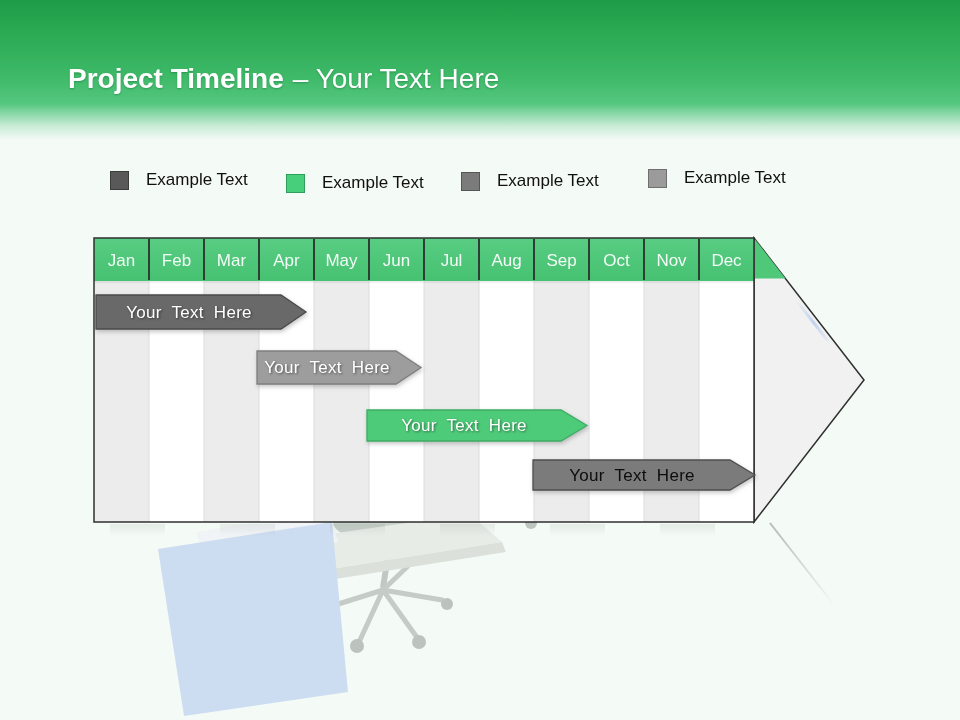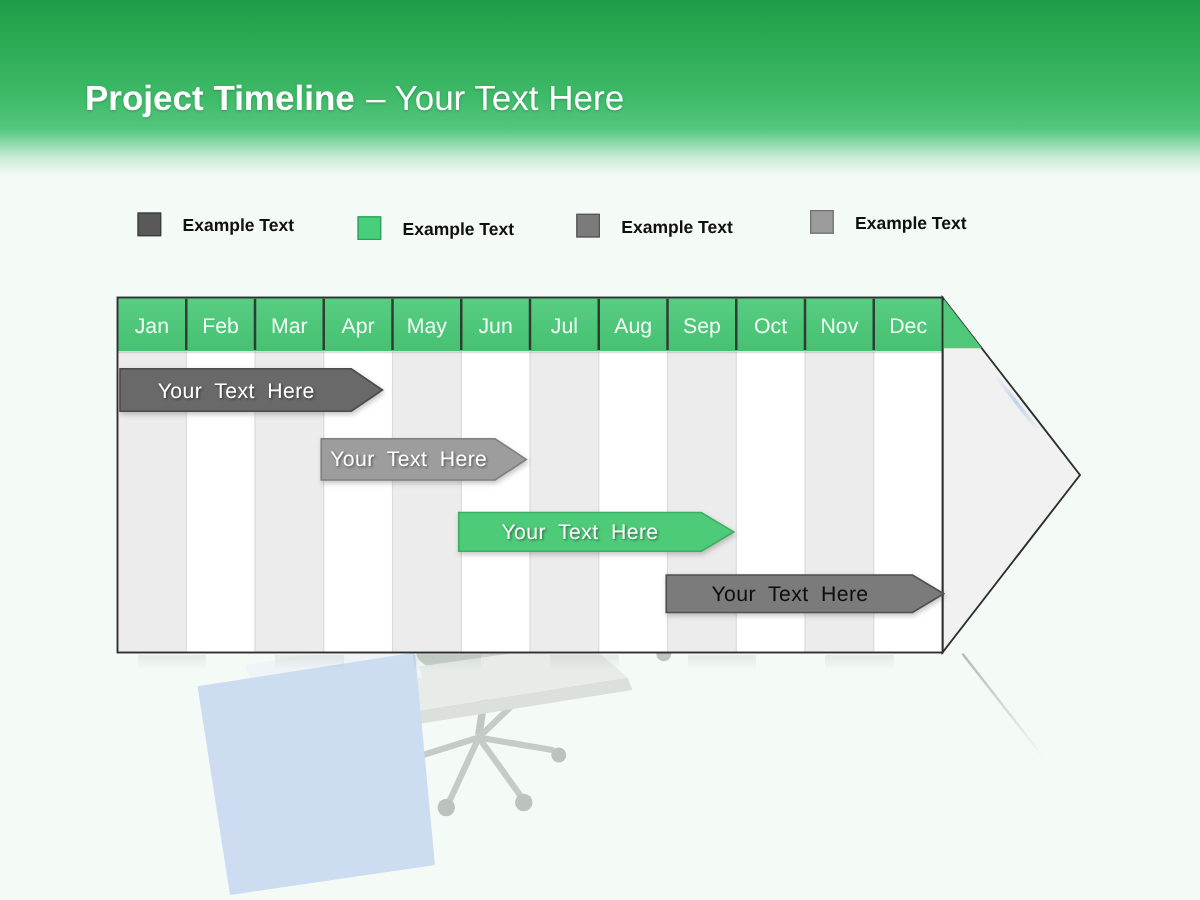--- a/index.html
+++ b/index.html
@@ -20,21 +20,21 @@
   }
   .title .bold{font-weight:700;}
   .title .light{font-weight:400; margin-left:9px;}
   
   .legend-item{position:absolute; display:flex; align-items:center; gap:17px;}
   .legend-item .chip{width:19px; height:19px; box-sizing:border-box;}
   .chip-1{background:#595959; border:1px solid #3c3c3c;}
   .chip-2{background:#47cf7c; border:1px solid #2f9e5b;}
   .chip-3{background:#7b7b7b; border:1px solid #565656;}
   .chip-4{background:#9b9b9b; border:1px solid #6f6f6f;}
-  .legend-item .lbl{font-size:14px; font-weight:700; color:#101010;}
+  .legend-item .lbl{font-size:17px; font-weight:400; color:#101010;}
   .l1{left:110px; top:170px;} .l2{left:286px; top:173px;}
   .l3{left:461px; top:171px;} .l4{left:648px; top:168px;}
   
   .ghost{position:absolute; left:0; top:0; pointer-events:none;}
   
   .timeline-wrap{position:absolute; left:92px; top:236px;}
   .month-label{
     font-family:"Liberation Sans", sans-serif; font-size:17px; fill:#f3fbf6;
   }
   .bar-shape{filter:drop-shadow(1px 2px 2px rgba(60,60,60,.30));}

